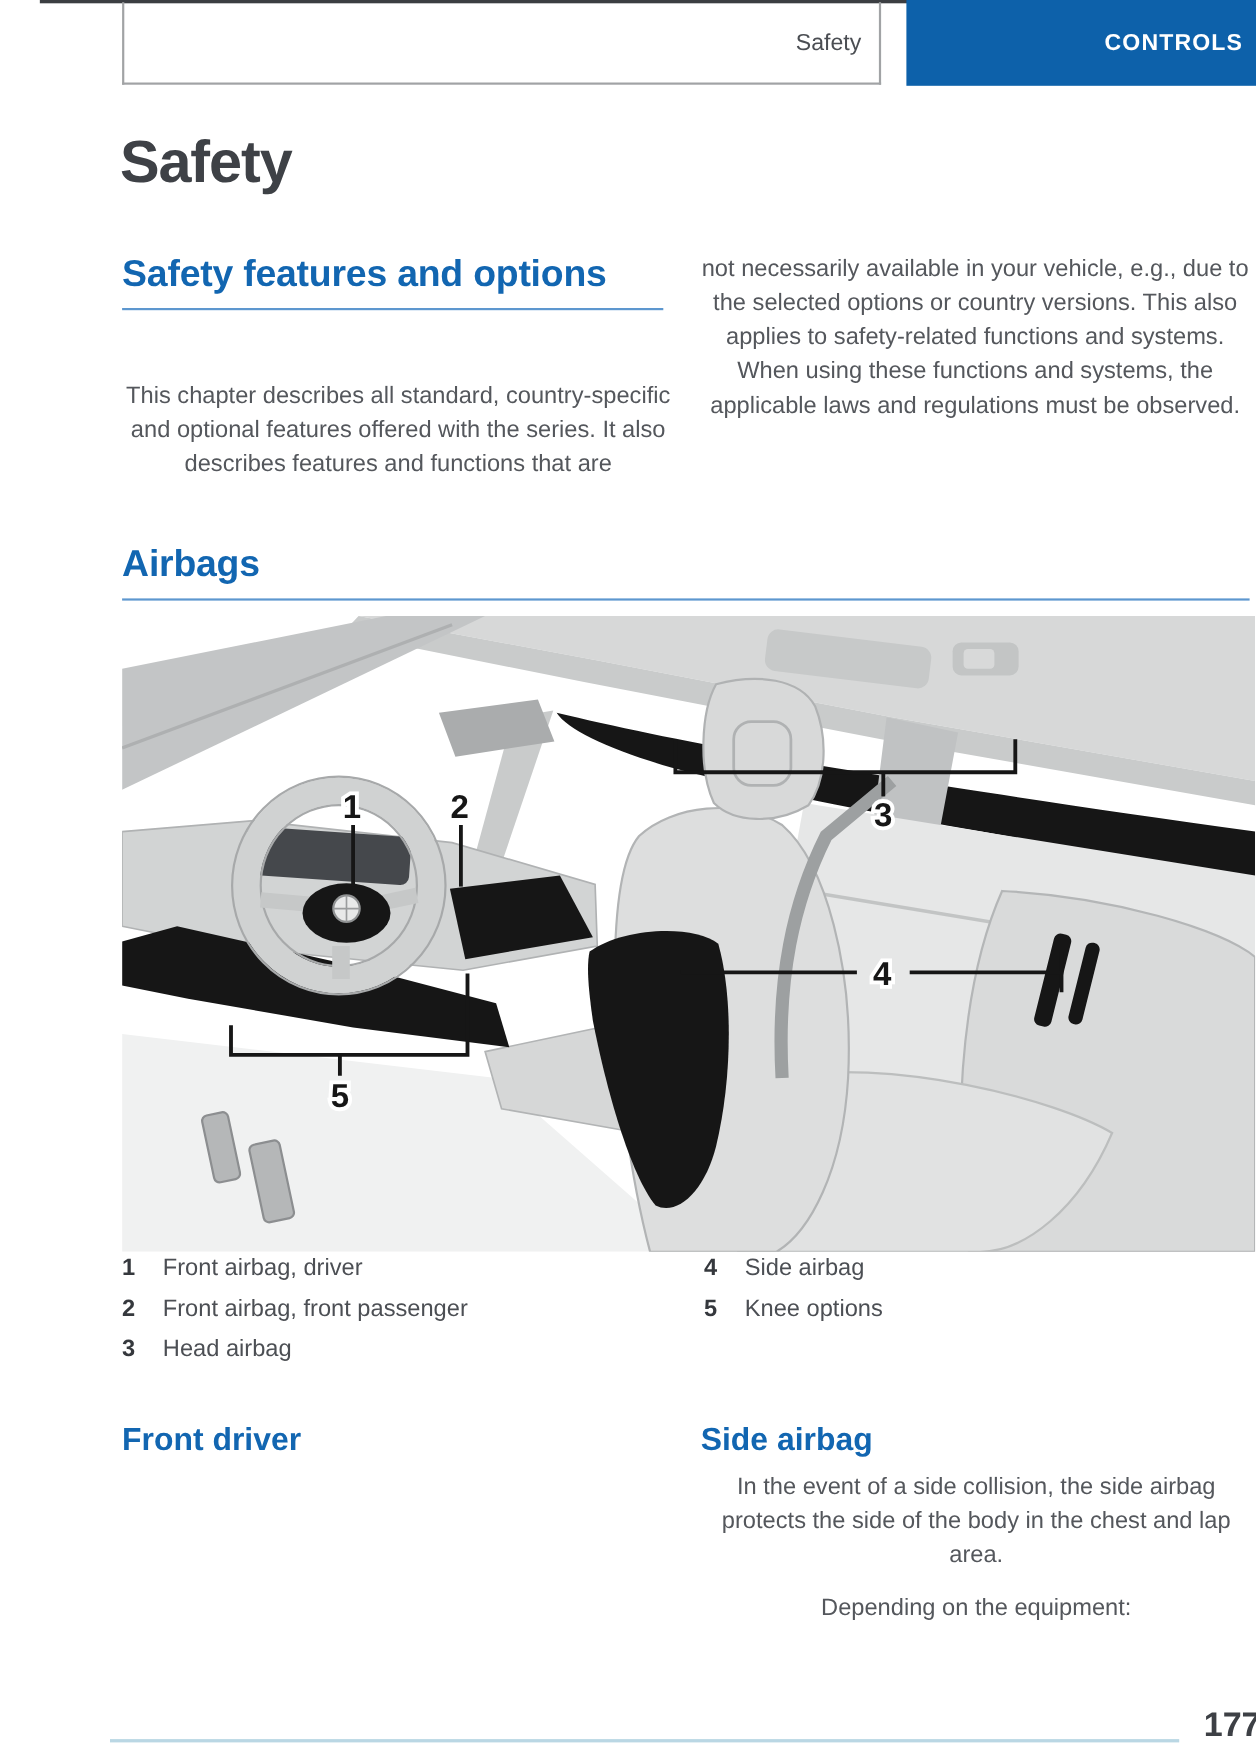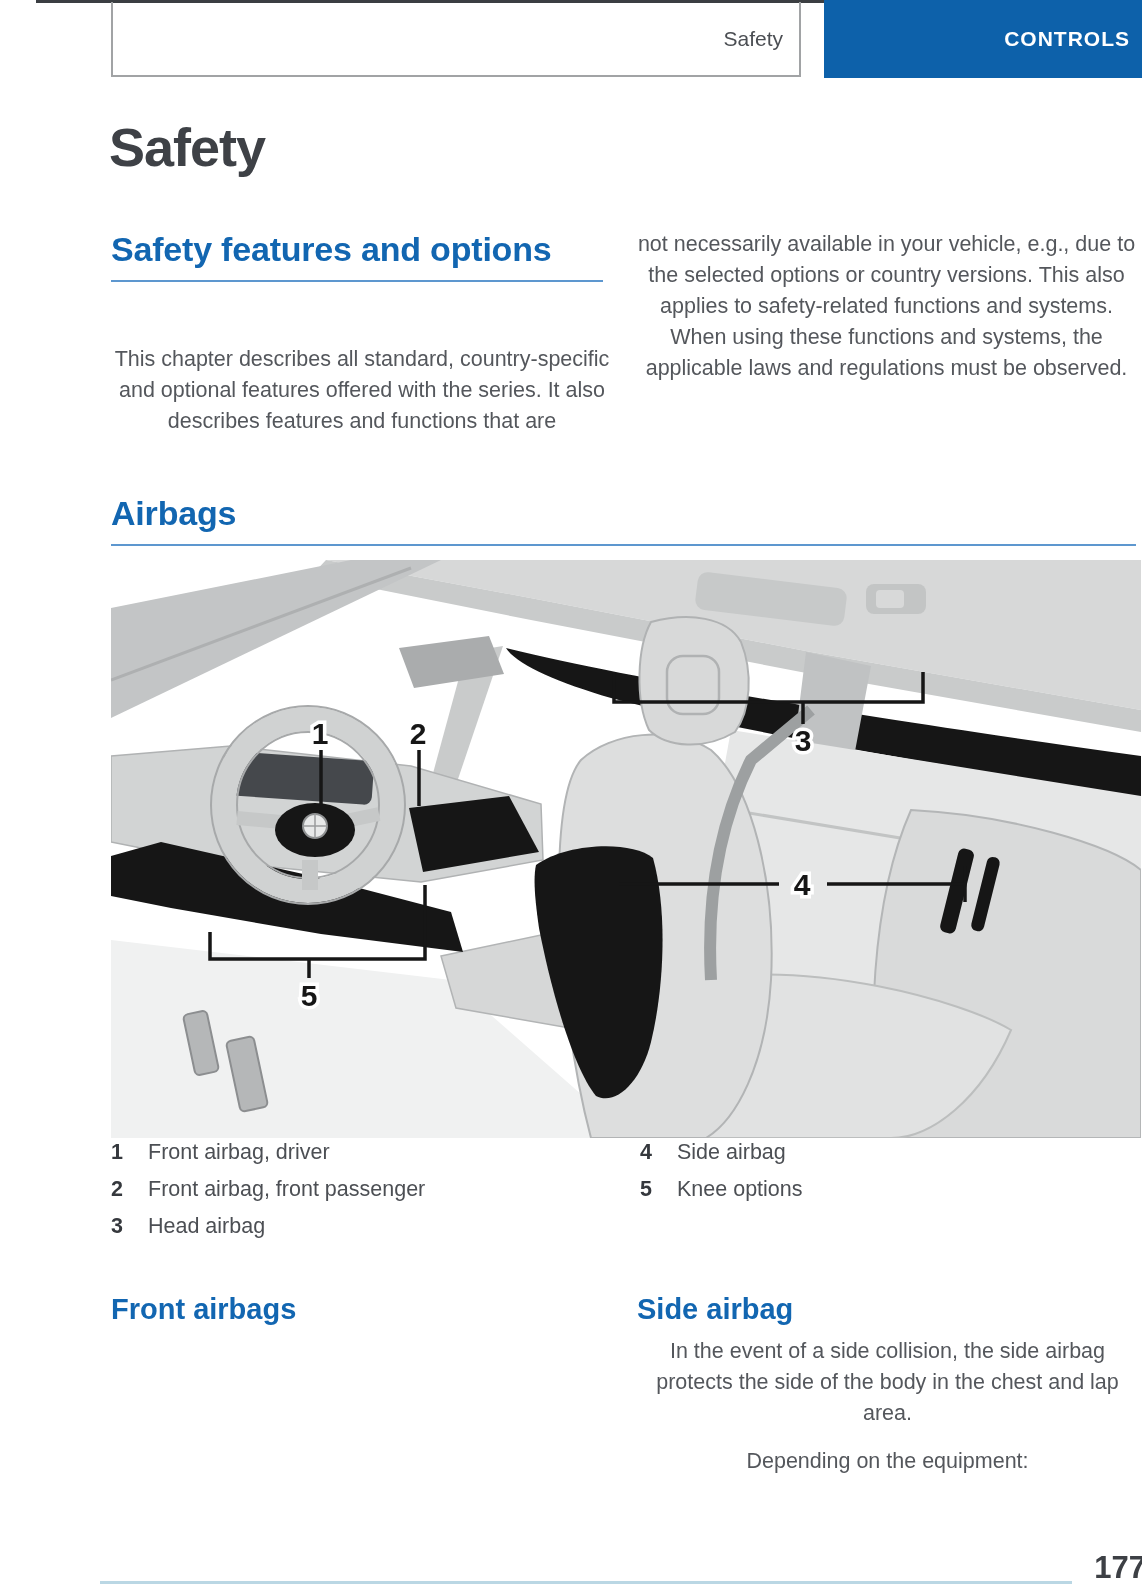--- a/index.html
+++ b/index.html
@@ -181,21 +181,21 @@
     <div class="legend-row">
       <span class="legend-num">4</span>
       <span class="legend-label">Side airbag</span>
     </div>
     <div class="legend-row">
       <span class="legend-num">5</span>
       <span class="legend-label">Knee options</span>
     </div>
   </div>
 
-  <h3 class="sub" style="left:75px;top:1292px;">Front airbags</h3>
+  <h3 class="sub" style="left:75px;top:1292px;">Front driver</h3>
 
   <h3 class="sub" style="left:601px;top:1292px;">Side airbag</h3>
   <p class="body-text" style="left:601px;top:1336px;width:501px;">In the event of a side collision, the side airbag protects the side of the body in the chest and lap area.</p>
   <p class="body-text" style="left:601px;top:1446px;width:501px;">Depending on the equipment:</p>
 
   <div class="footer-rule"></div>
   <div class="page-number">177</div>
 
 </div>
 

